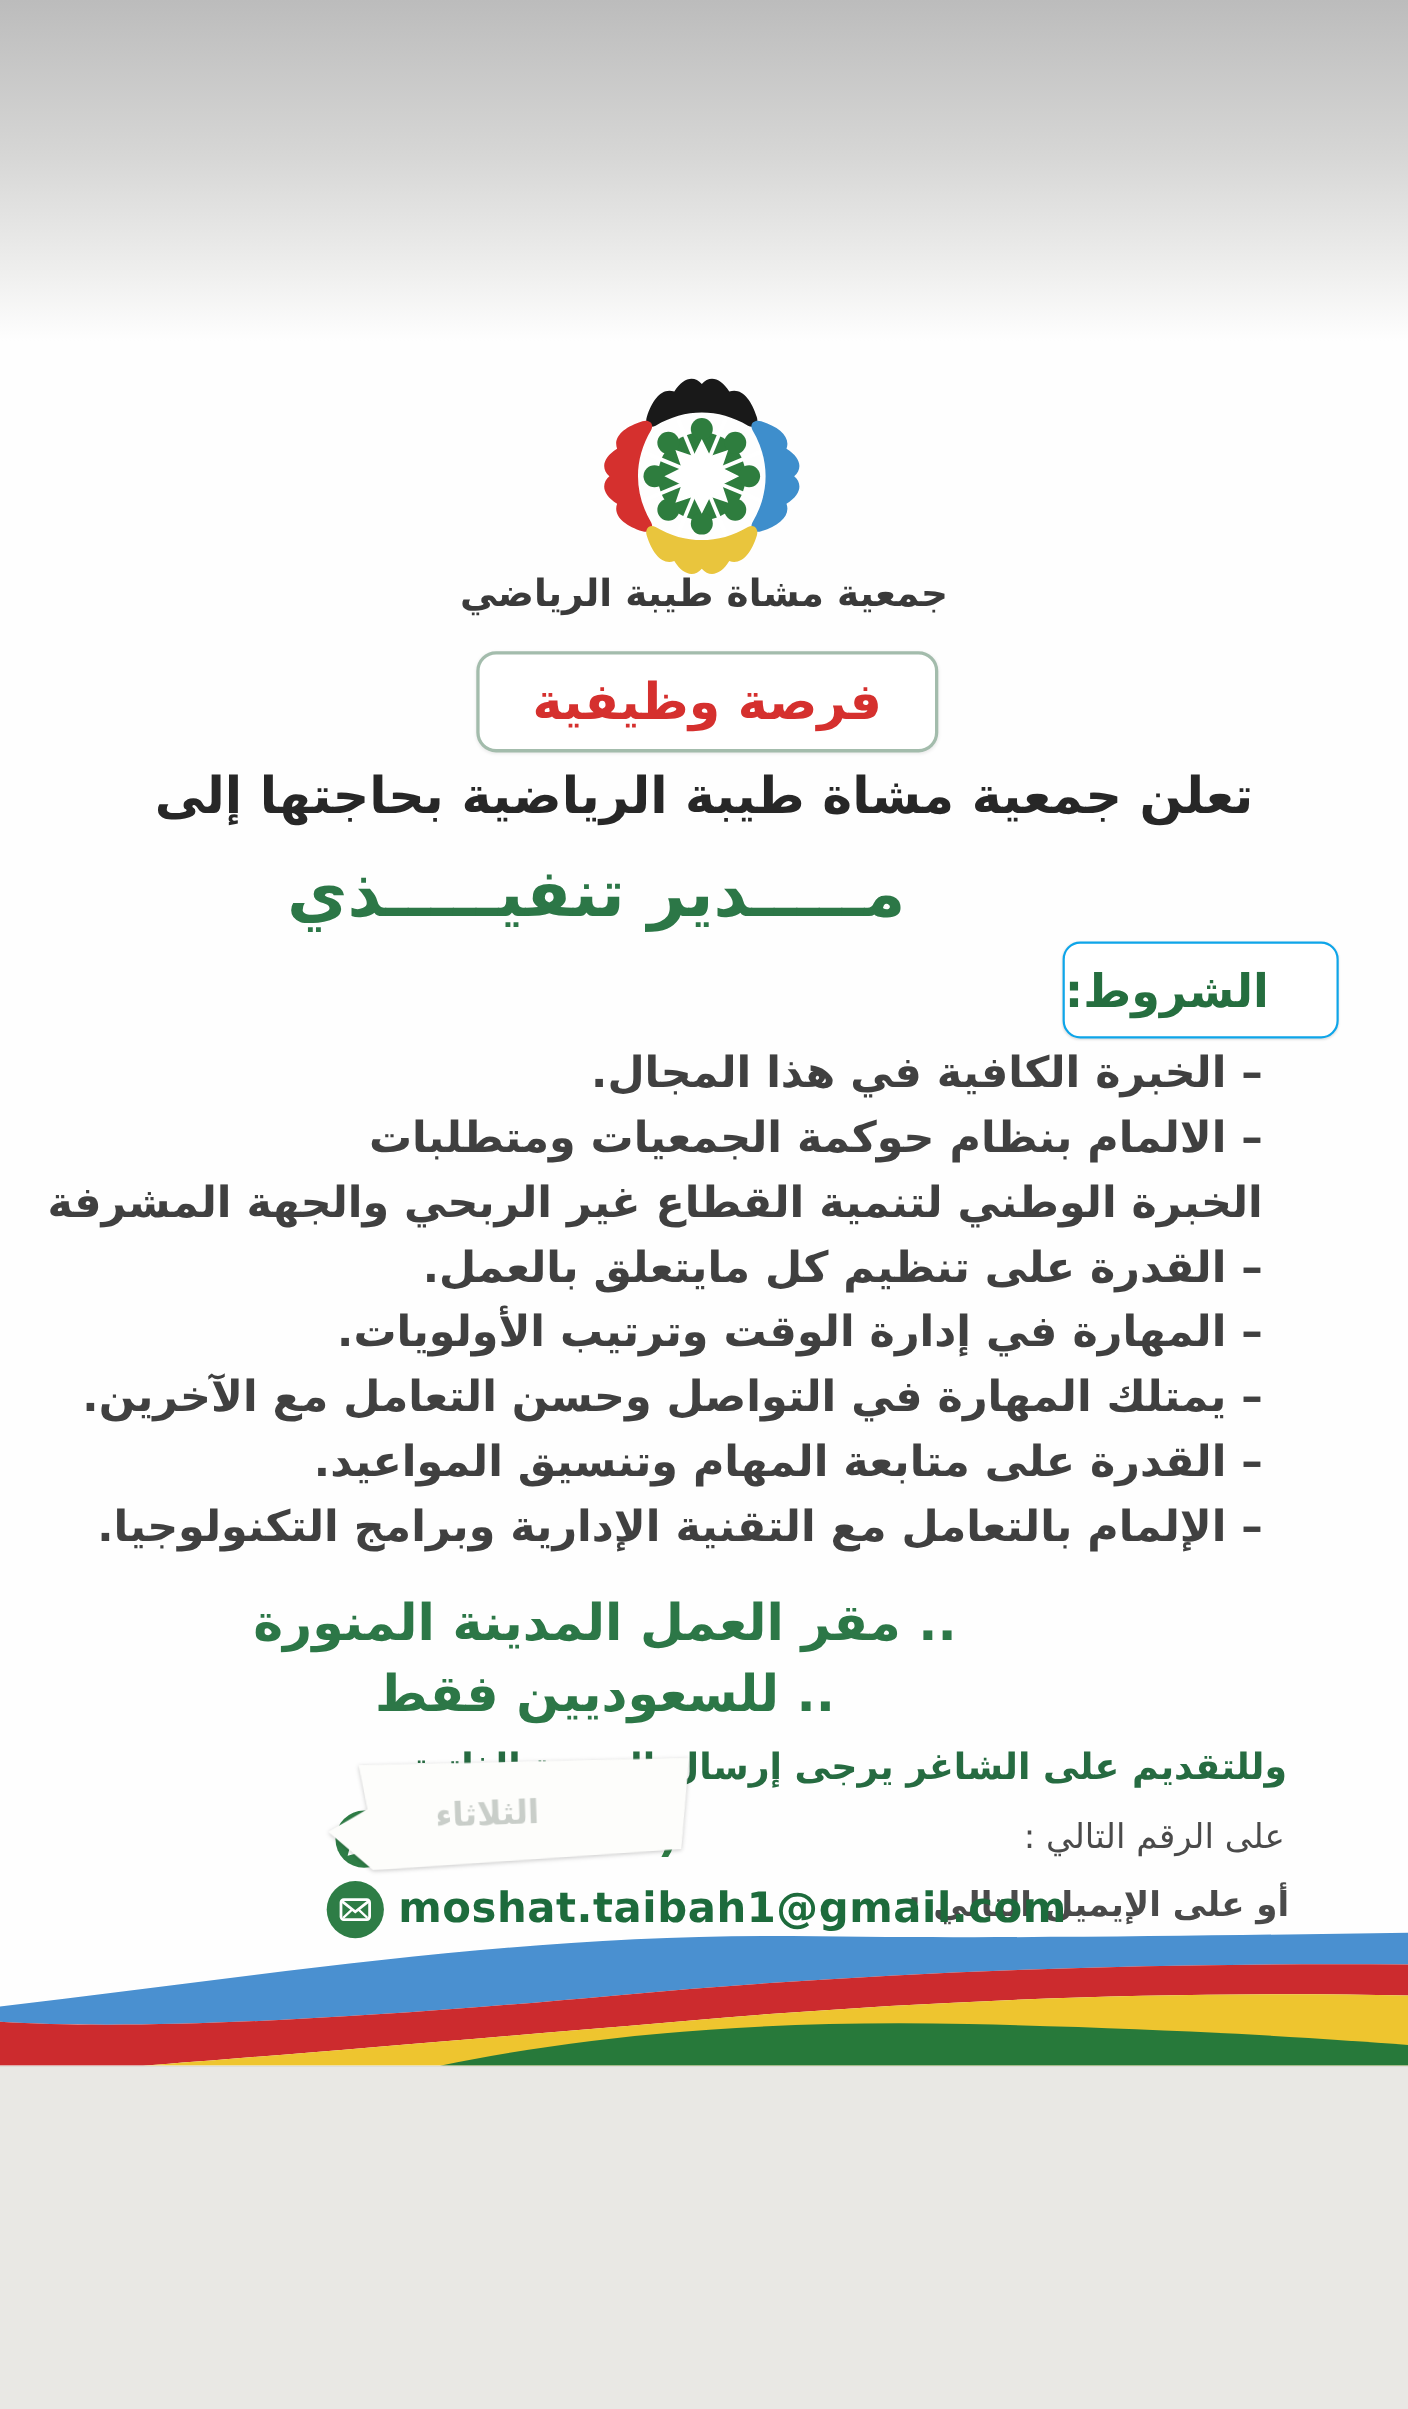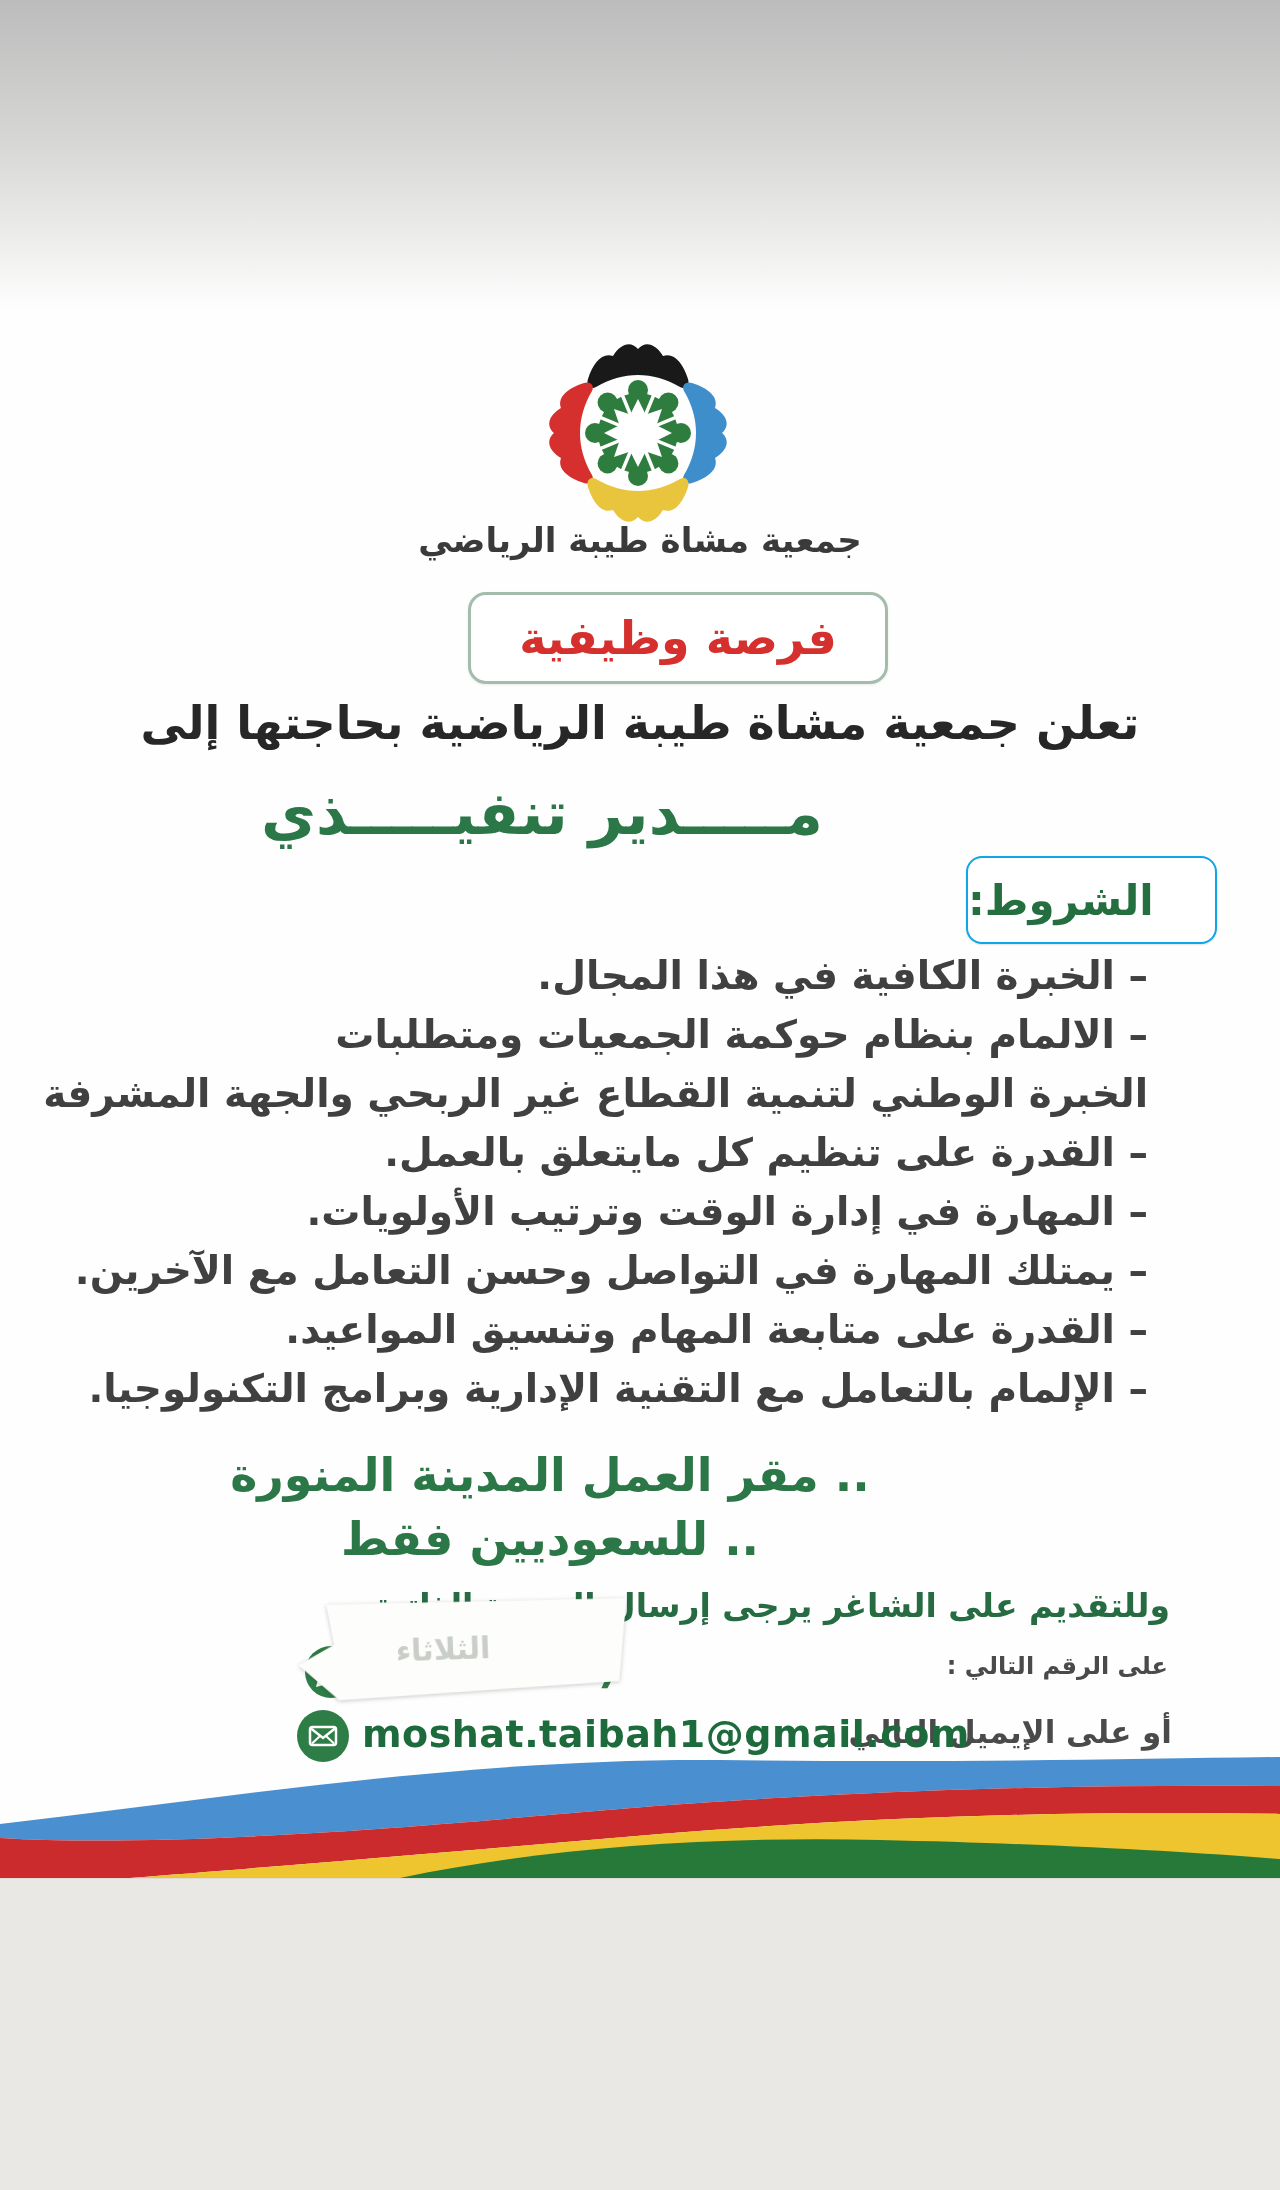--- a/index.html
+++ b/index.html
@@ -16,21 +16,20 @@
   .logo-wrap{position:absolute;left:538px;top:333px;width:200px;height:200px;}
   .org-name{
     position:absolute;left:0;top:520px;width:1280px;text-align:center;
     direction:rtl;font-size:34px;font-weight:bold;color:#3a3a3a;
   }
   .badge{
     position:absolute;left:433px;top:592px;width:414px;height:86px;
     background:#fff;border:3px solid #a3bcac;border-radius:18px;
     display:flex;align-items:center;justify-content:center;
     box-shadow:0 1px 3px rgba(0,0,0,0.08);
-    margin-left:35px;
   }
   .badge span{direction:rtl;font-size:46px;font-weight:bold;color:#d5302e;}
   .announcement{
     position:absolute;left:0;top:696px;width:1280px;text-align:center;
     direction:rtl;font-size:46px;font-weight:bold;color:#272727;
   }
   .job-title{
     position:absolute;left:0;top:778px;width:1084px;text-align:center;
     direction:rtl;font-size:60px;font-weight:bold;color:#2c7747;
   }
@@ -54,21 +53,21 @@
     font-size:46px;font-weight:bold;color:#2c7747;
   }
   .note1{top:1448px;}
   .note2{top:1512px;}
   .apply-line{
     position:absolute;right:110px;top:1586px;direction:rtl;text-align:right;
     font-size:33px;font-weight:bold;color:#266b41;
   }
   .phone-label{
     position:absolute;right:112px;top:1652px;direction:rtl;
-    font-size:24px;font-weight:bold;color:#4a4a4a;
+    font-size:31px;font-weight:normal;color:#4a4a4a;
   }
   .email-label{
     position:absolute;right:108px;top:1714px;direction:rtl;
     font-size:31px;font-weight:bold;color:#4a4a4a;
   }
   .wa-icon{position:absolute;left:303px;top:1644px;width:56px;height:56px;}
   .mail-icon{position:absolute;left:295px;top:1708px;width:56px;height:56px;}
   .email-text{
     position:absolute;left:362px;top:1712px;
     font-size:38px;font-weight:bold;color:#1d6b3c;letter-spacing:0.5px;

